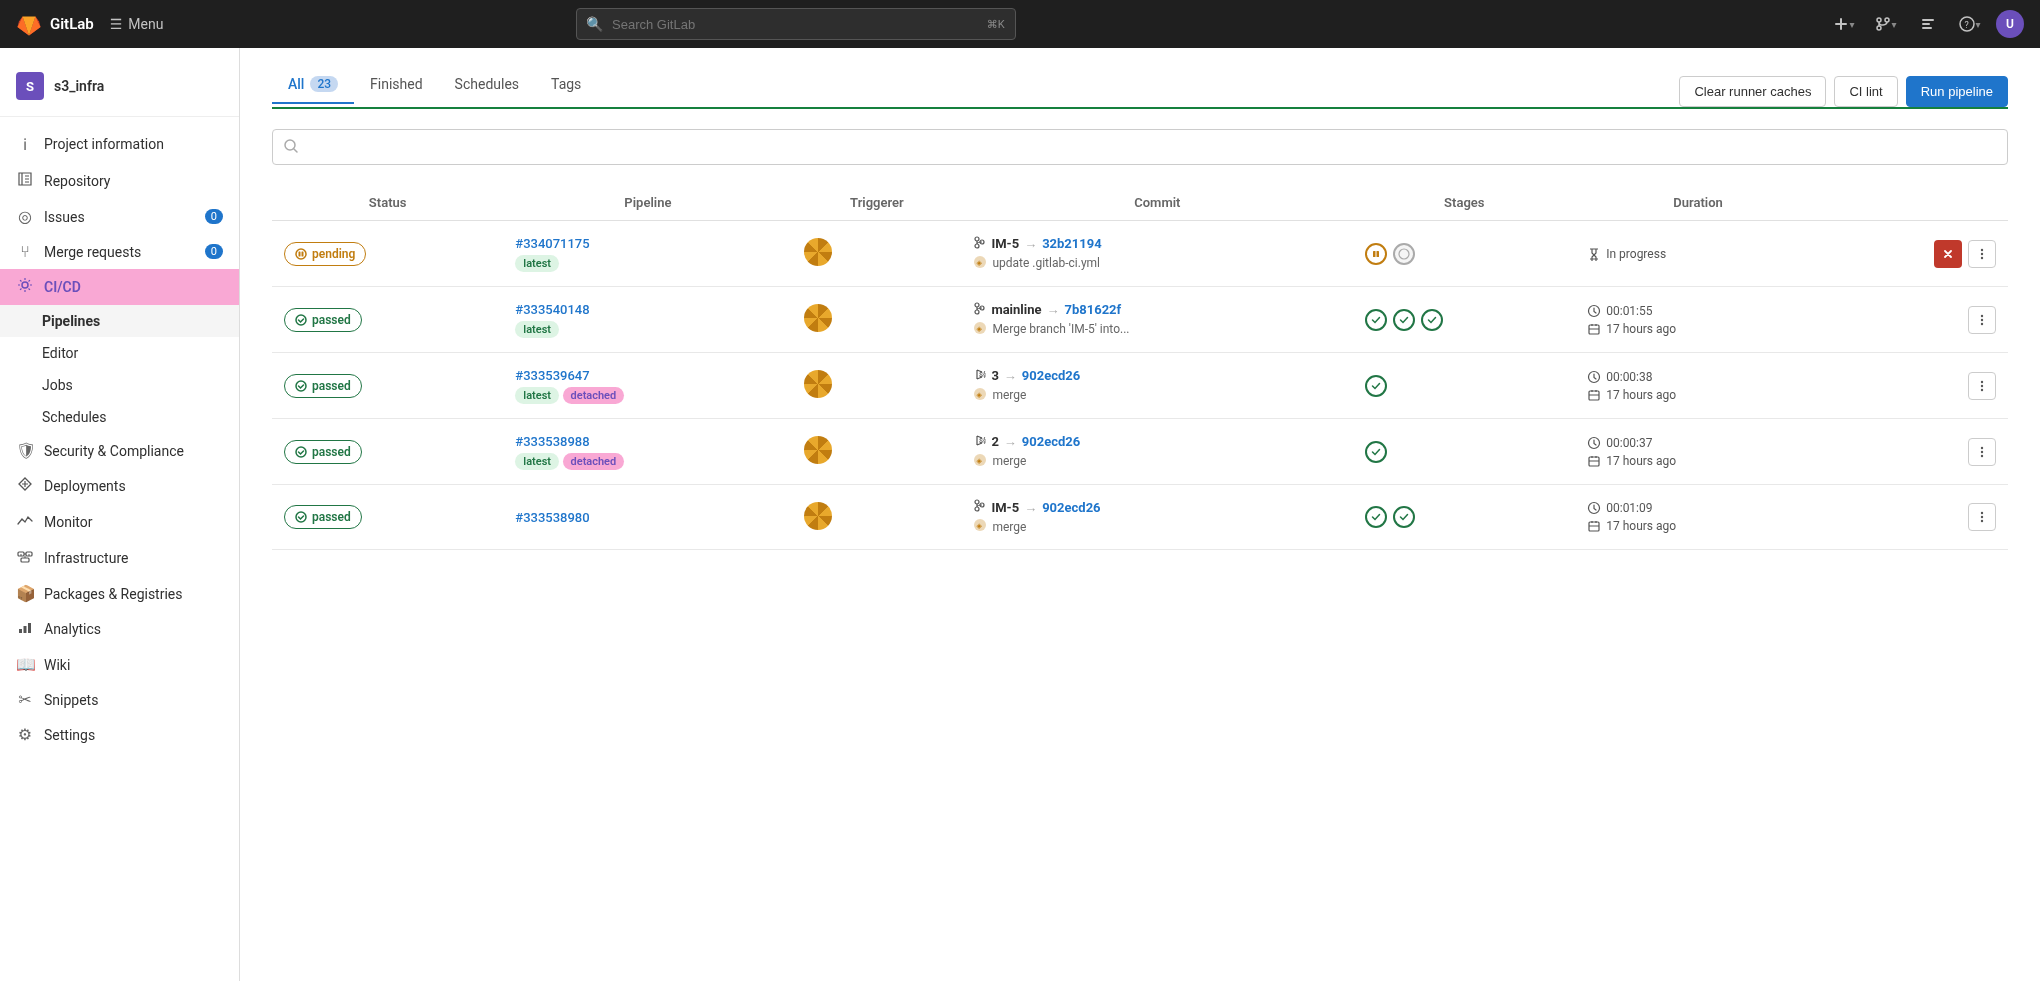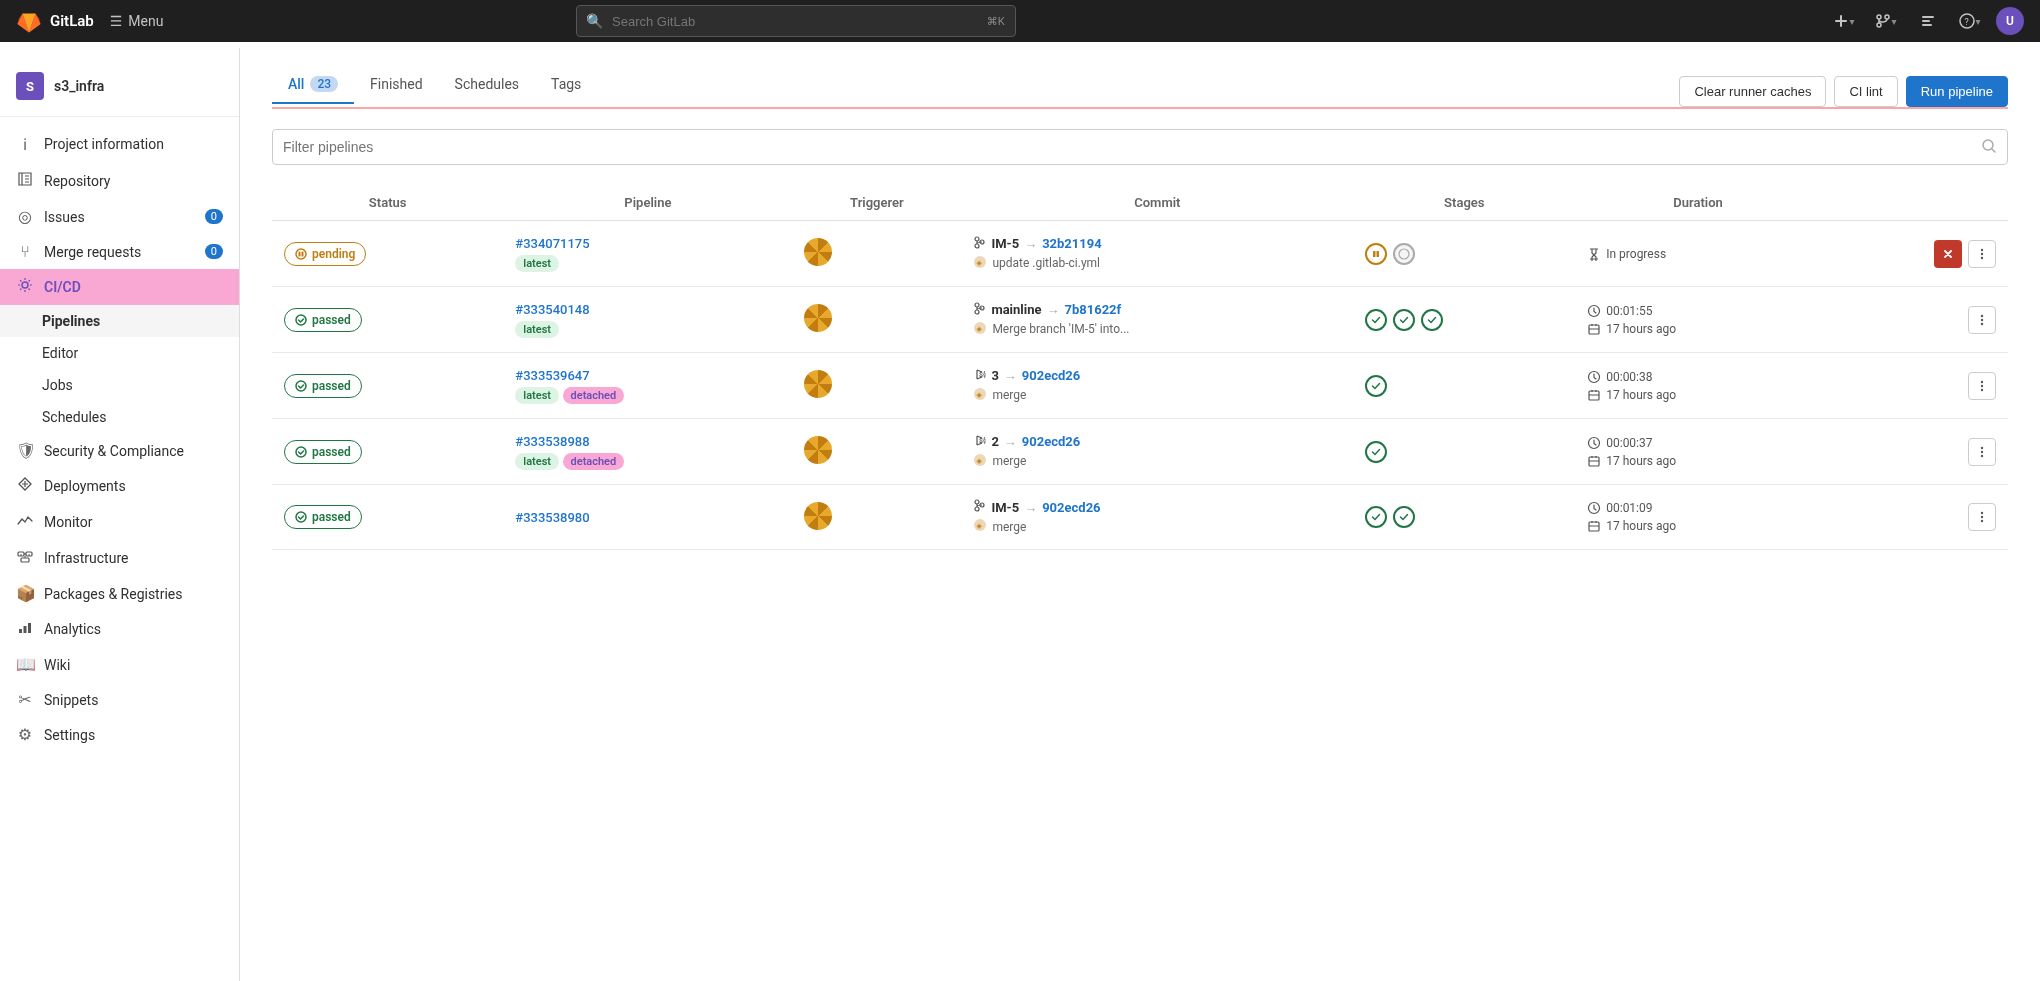--- a/index.html
+++ b/index.html
@@ -1,20 +1,20 @@
 <!DOCTYPE html>
 <html><head>
   <meta charset="utf-8">
   <style>
     * { box-sizing: border-box; margin: 0; padding: 0; }
     body { font-family: -apple-system, BlinkMacSystemFont, 'Segoe UI', Roboto, sans-serif; font-size: 14px; background: #fff; color: #303030; }
 
     
     .topnav {
-      height: 42px;
+      height: 48px;
       background: #1f1f1f;
       display: flex;
       align-items: center;
       padding: 0 16px;
       gap: 12px;
       position: fixed;
       top: 0; left: 0; right: 0;
       z-index: 100;
     }
     .topnav-logo { display: flex; align-items: center; gap: 8px; color: #fff; font-size: 15px; font-weight: 600; text-decoration: none; }
@@ -74,21 +74,21 @@
     
     .main { margin-left: 240px; flex: 1; padding: 24px 32px; }
 
     
     .breadcrumb { display: flex; align-items: center; gap: 6px; font-size: 14px; color: #666; margin-bottom: 20px; }
     .breadcrumb a { color: #1f75cb; text-decoration: none; }
     .breadcrumb-sep { color: #aaa; }
     .breadcrumb-current { font-weight: 600; color: #303030; }
 
     
-    .tabs-row { display: flex; align-items: center; border-bottom: 2px solid #fca5a5; margin-bottom: 20px; justify-content: center; }
+    .tabs-row { display: flex; align-items: center; border-bottom: 2px solid #15803d; margin-bottom: 20px; justify-content: center; }
     .tabs-left { display: flex; align-items: flex-end; gap: 0; flex: 1; }
     .tab {
       padding: 10px 16px;
       cursor: pointer;
       font-size: 14px;
       color: #555;
       border-bottom: 2px solid transparent;
       margin-bottom: -2px;
       display: flex; align-items: center; gap: 6px;
     }
@@ -346,21 +346,20 @@
       </div>
     </div>
     <div class="tabs-right">
       <button class="btn">Clear runner caches</button>
       <button class="btn">CI lint</button>
       <button class="btn btn-primary">Run pipeline</button>
     </div>
   </div>
 
   <div class="filter-bar">
-    <input type="text" placeholder="Filter pipelines" style="">
     <span class="filter-bar-icon">
       <svg width="16" height="16" viewBox="0 0 16 16" fill="none">
           <circle cx="7" cy="7" r="5" stroke="#aaa" stroke-width="1.5"></circle>
           <path d="M11 11l3 3" stroke="#aaa" stroke-width="1.5" stroke-linecap="round"></path>
         </svg>
     </span>
   </div>
 
   <table class="pipeline-table">
     <thead>

